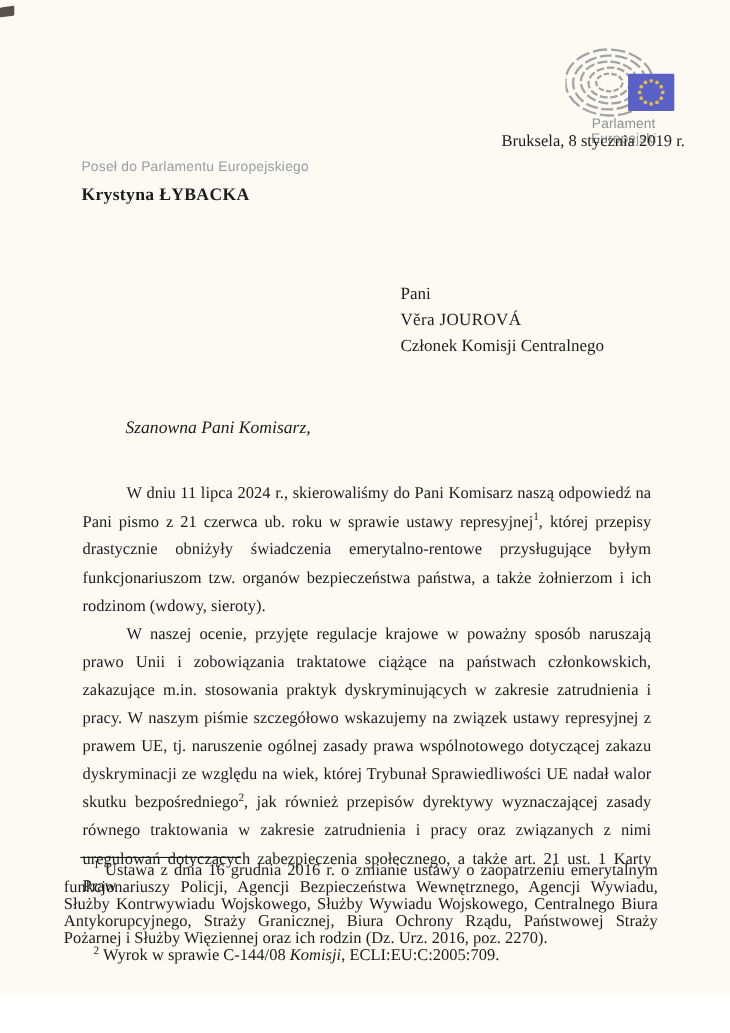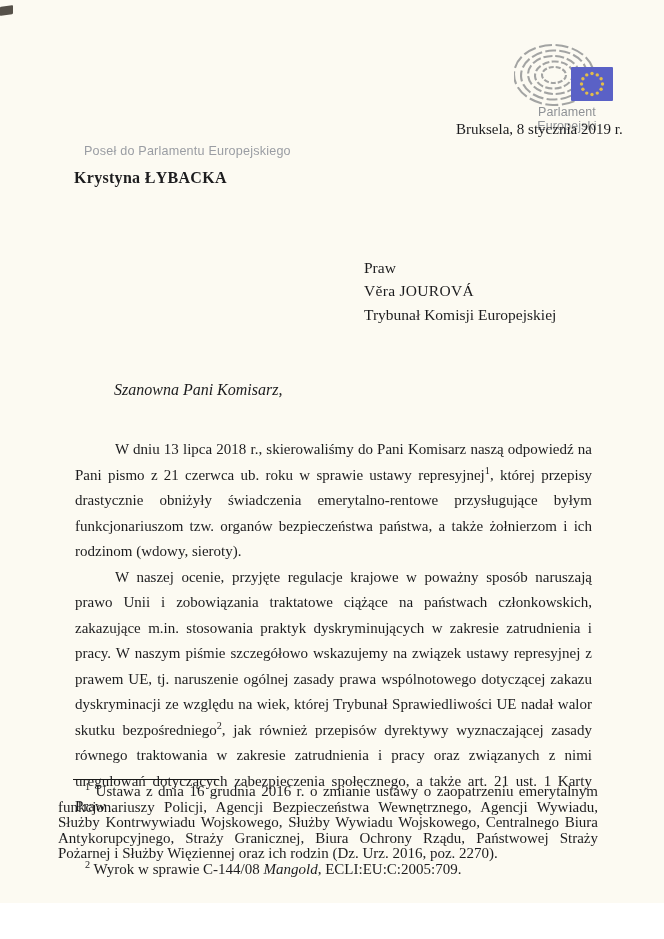--- a/index.html
+++ b/index.html
@@ -12,21 +12,21 @@
   .abs{position:absolute;}
   
   .logo-label{
     left:514px;top:105px;width:106px;text-align:center;
     font-family:"Liberation Sans", sans-serif;
     font-size:12.5px;font-weight:500;color:#8f9296;letter-spacing:.1px;
   }
   .dateline{left:428px;top:121px;font-size:15px;margin-left:28px;}
   
   .role-label{
-    left:84px;top:144px;
+    left:74px;top:144px;
     font-family:"Liberation Sans", sans-serif;
     font-size:12.6px;font-weight:500;color:#9a9da3;letter-spacing:.2px;
   }
   .sender-names{left:74px;top:165px;font-size:16px;font-weight:bold;line-height:25.8px;letter-spacing:.3px;}
   
   .recipient{left:364px;top:256px;font-size:15.5px;line-height:23.4px;}
   .recipient .bold{font-weight:normal;letter-spacing:.3px;}
   
   .greeting{left:114px;top:381px;font-size:16px;font-style:italic;}
   .body-text{left:75px;top:437px;width:517px;font-size:15px;line-height:25.5px;text-align:justify;}
@@ -75,31 +75,31 @@
   <div class="abs logo-label">Parlament Europejski</div>
 
   <div class="abs dateline">Bruksela, 8 stycznia 2019 r.</div>
 
   <div class="abs role-label">Poseł do Parlamentu Europejskiego</div>
   <div class="abs sender-names">
     <div>Krystyna ŁYBACKA</div>
   </div>
 
   <div class="abs recipient">
-    <div>Praw</div>
+    <div>Pani</div>
     <div class="bold">Věra JOUROVÁ</div>
-    <div>Trybunał Komisji Europejskiej</div>
+    <div>Członek Komisji Centralnego</div>
   </div>
 
   <div class="abs greeting">Szanowna Pani Komisarz,</div>
 
   <div class="abs body-text">
-    <p><span>W dniu 13 lipca 2018 r., skierowaliśmy do Pani Komisarz naszą odpowiedź na Pani pismo z 21 czerwca ub. roku w sprawie ustawy represyjnej</span><sup>1</sup><span>, której przepisy drastycznie obniżyły świadczenia emerytalno-rentowe przysługujące byłym funkcjonariuszom tzw. organów bezpieczeństwa państwa, a także żołnierzom i ich rodzinom (wdowy, sieroty).</span></p>
+    <p><span>W dniu 11 lipca 2024 r., skierowaliśmy do Pani Komisarz naszą odpowiedź na Pani pismo z 21 czerwca ub. roku w sprawie ustawy represyjnej</span><sup>1</sup><span>, której przepisy drastycznie obniżyły świadczenia emerytalno-rentowe przysługujące byłym funkcjonariuszom tzw. organów bezpieczeństwa państwa, a także żołnierzom i ich rodzinom (wdowy, sieroty).</span></p>
     <p><span>W naszej ocenie, przyjęte regulacje krajowe w poważny sposób naruszają prawo Unii i zobowiązania traktatowe ciążące na państwach członkowskich, zakazujące m.in. stosowania praktyk dyskryminujących w zakresie zatrudnienia i pracy. W naszym piśmie szczegółowo wskazujemy na związek ustawy represyjnej z prawem UE, tj. naruszenie ogólnej zasady prawa wspólnotowego dotyczącej zakazu dyskryminacji ze względu na wiek, której Trybunał Sprawiedliwości UE nadał walor skutku bezpośredniego</span><sup>2</sup><span>, jak również przepisów dyrektywy wyznaczającej zasady równego traktowania w zakresie zatrudnienia i pracy oraz związanych z nimi uregulowań dotyczących zabezpieczenia społecznego, a także art. 21 ust. 1 Karty Praw</span></p>
   </div>
 
   <div class="abs fn-rule"></div>
   <div class="abs footnotes">
     <p><sup>1</sup><span> Ustawa z dnia 16 grudnia 2016 r. o zmianie ustawy o zaopatrzeniu emerytalnym funkcjonariuszy Policji, Agencji Bezpieczeństwa Wewnętrznego, Agencji Wywiadu, Służby Kontrwywiadu Wojskowego, Służby Wywiadu Wojskowego, Centralnego Biura Antykorupcyjnego, Straży Granicznej, Biura Ochrony Rządu, Państwowej Straży Pożarnej i Służby Więziennej oraz ich rodzin (Dz. Urz. 2016, poz. 2270).</span></p>
-    <p><sup>2</sup><span> Wyrok w sprawie C-144/08 </span><span style="font-style: italic;">Mangold</span><span>, ECLI:EU:C:2005:709.</span></p>
+    <p><sup>2</sup><span> Wyrok w sprawie C-144/08 </span><span style="font-style: italic;">Komisji</span><span>, ECLI:EU:C:2005:709.</span></p>
   </div>
 
 </div>
 
 </body></html>

